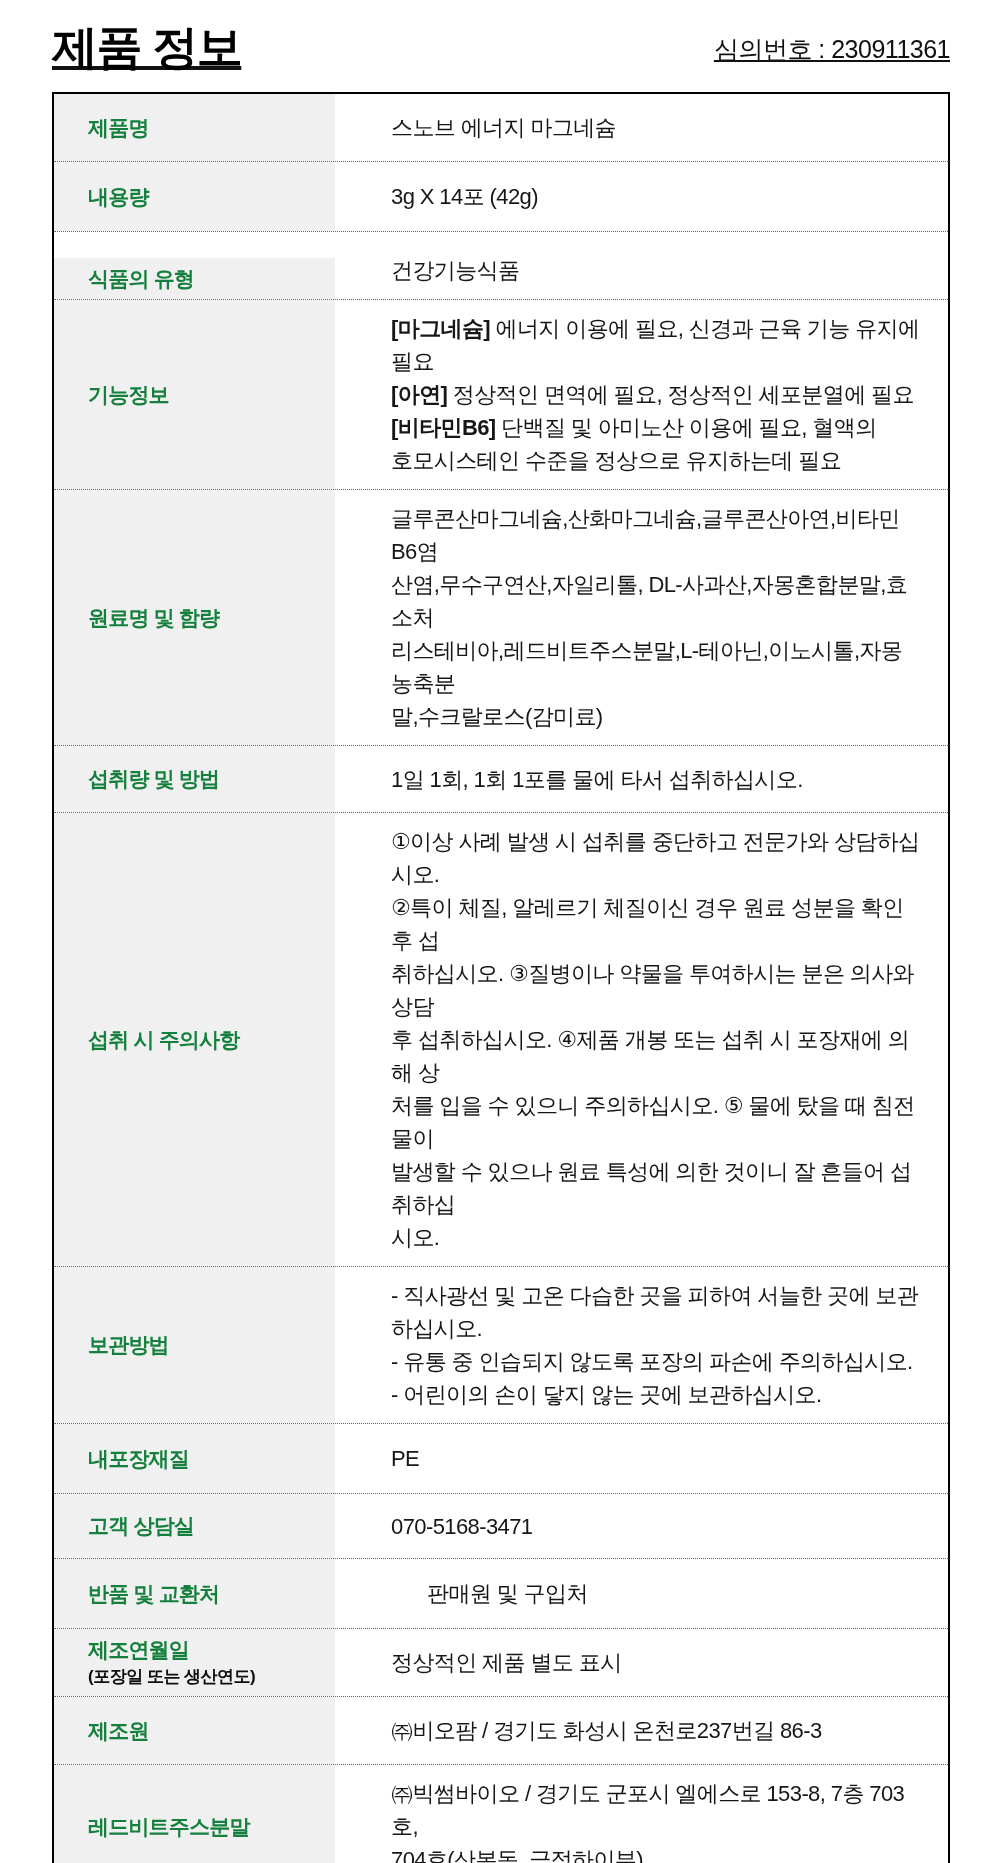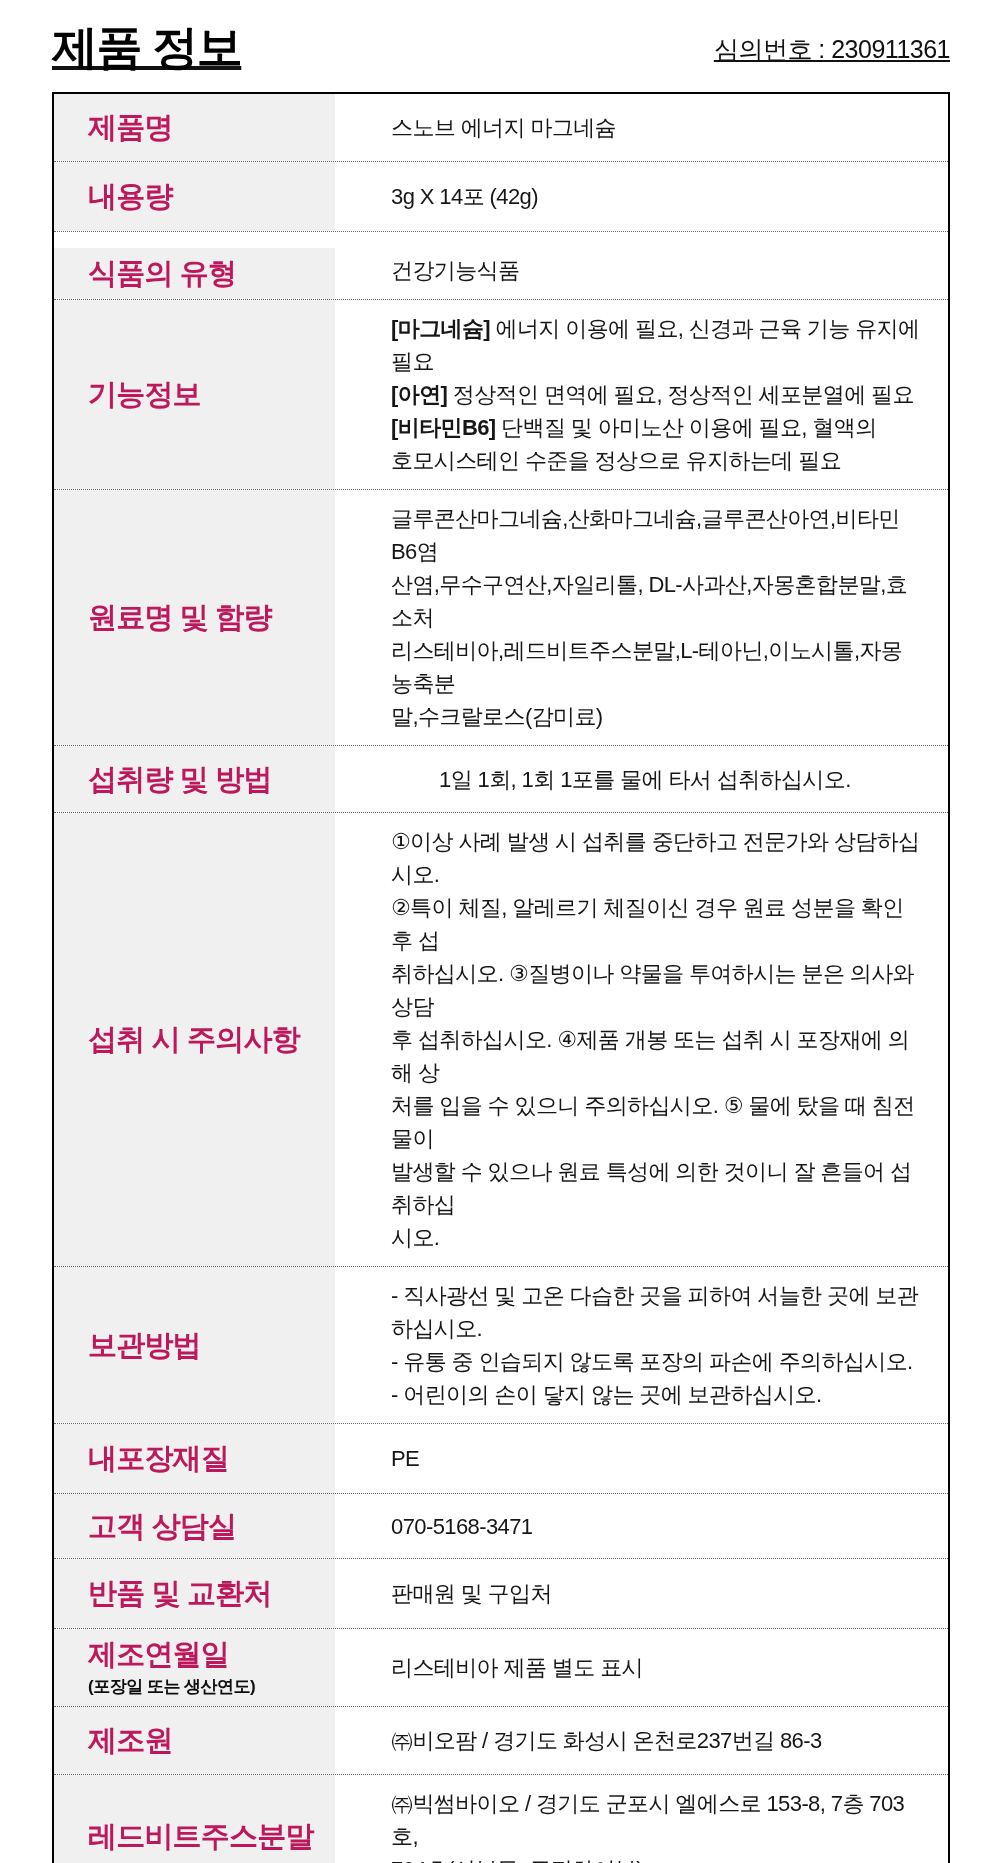--- a/index.html
+++ b/index.html
@@ -47,24 +47,24 @@
   .label-cell {
     width: 281px;
     flex: 0 0 281px;
     background: #f0f0f0;
     display: flex;
     flex-direction: column;
     justify-content: center;
     padding: 8px 10px 8px 34px;
   }
   .label-main {
-    font-size: 29px;
+    font-size: 21px;
     font-weight: 700;
     letter-spacing: -0.8px;
-    color: #be185d;
+    color: #15803d;
     line-height: 1.2;
   }
   .label-sub {
     font-size: 17px;
     font-weight: 700;
     letter-spacing: -0.5px;
     margin-top: 3px;
     color: #0d0d0d;
   }
 
@@ -132,21 +132,21 @@
         <div class="label-cell">
           <div class="label-main">원료명 및 함량</div>
         </div>
         <div class="value-cell">
           <div class="line"><span>글루콘산마그네슘,산화마그네슘,글루콘산아연,비타민 B6염</span></div>
           <div class="line"><span>산염,무수구연산,자일리톨, DL-사과산,자몽혼합분말,효소처</span></div>
           <div class="line"><span>리스테비아,레드비트주스분말,L-테아닌,이노시톨,자몽농축분</span></div>
           <div class="line"><span>말,수크랄로스(감미료)</span></div>
         </div>
       </div>
-      <div class="row field" style="min-height: 67px; gap: 48px;">
+      <div class="row field" style="min-height: 67px;">
         <div class="label-cell">
           <div class="label-main">섭취량 및 방법</div>
         </div>
         <div class="value-cell">
           <div class="line"><span>1일 1회, 1회 1포를 물에 타서 섭취하십시오.</span></div>
         </div>
       </div>
       <div class="row field" style="min-height: 228px;">
         <div class="label-cell">
           <div class="label-main">섭취 시 주의사항</div>
@@ -180,35 +180,35 @@
         </div>
       </div>
       <div class="row field" style="min-height: 65px;">
         <div class="label-cell">
           <div class="label-main">고객 상담실</div>
         </div>
         <div class="value-cell">
           <div class="line"><span>070-5168-3471</span></div>
         </div>
       </div>
-      <div class="row field" style="min-height: 70px;">
+      <div class="row field" style="min-height: 70px; gap: 36px;">
         <div class="label-cell">
           <div class="label-main">반품 및 교환처</div>
         </div>
         <div class="value-cell">
           <div class="line"><span>판매원 및 구입처</span></div>
         </div>
       </div>
       <div class="row field" style="min-height: 63px;">
         <div class="label-cell">
           <div class="label-main">제조연월일</div>
           <div class="label-sub">(포장일 또는 생산연도)</div>
         </div>
         <div class="value-cell">
-          <div class="line"><span>리스테비아 제품 별도 표시</span></div>
+          <div class="line"><span>정상적인 제품 별도 표시</span></div>
         </div>
       </div>
       <div class="row field" style="min-height: 68px;">
         <div class="label-cell">
           <div class="label-main">제조원</div>
         </div>
         <div class="value-cell">
           <div class="line"><span>㈜비오팜 / 경기도 화성시 온천로237번길 86-3</span></div>
         </div>
       </div>

